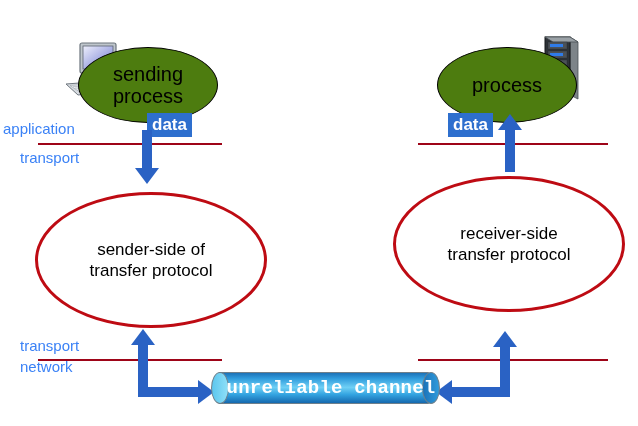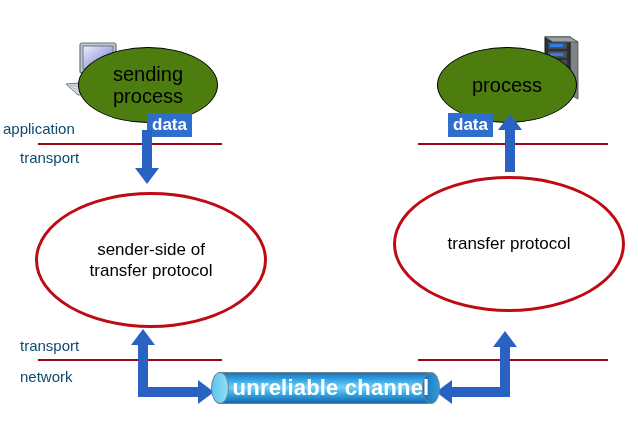--- a/index.html
+++ b/index.html
@@ -15,21 +15,21 @@
     width: 638px;
     height: 426px;
     background: #ffffff;
     overflow: hidden;
   }
   .abs { position: absolute; }
 
   
   .layer-label {
     font-size: 15px;
-    color: #0c4a6e;
+    color: #3b82f6;
     white-space: nowrap;
     line-height: 1;
   }
 
   
   .boundary-line {
     height: 2px;
     background: #9E0418;
   }
 
@@ -122,26 +122,27 @@
   }
   .channel-cap {
     background: linear-gradient(to right, #5CC6EE, #8FE0F8);
     border: 1px solid #6F7F8A;
     border-radius: 50%;
     box-sizing: border-box;
   }
   .channel-text {
     position: relative;
     color: #ffffff;
-    font-size: 22px;
+    font-size: 19px;
     font-weight: bold;
     letter-spacing: 0.2px;
     white-space: nowrap;
     z-index: 4;
     padding-left: 14px;
+    font-family: Liberation Mono, monospace;
   }
 
   
   .icon-box { pointer-events: none; }
 </style>
 </head>
 <body>
 
 <div id="canvas">
 
@@ -227,26 +228,27 @@
 
   <div class="abs protocol-ellipse" style="left:35px; top:192px; width:232px; height:136px;">
     <div>
       <div>sender-side of</div>
       <div>transfer protocol</div>
     </div>
   </div>
 
   <div class="abs protocol-ellipse" style="left:393px; top:176px; width:232px; height:136px;">
     <div>
+      <div>receiver-side</div>
       <div>transfer protocol</div>
     </div>
   </div>
 
   <div class="abs layer-label" style="left:20px; top:338px;">transport</div>
-  <div class="abs layer-label" style="left:20px; top:369px;">network</div>
+  <div class="abs layer-label" style="left:20px; top:359px;">network</div>
 
   <div class="abs boundary-line" style="left:38px; top:359px; width:184px;"></div>
   <div class="abs boundary-line" style="left:418px; top:359px; width:190px;"></div>
 
   <div class="abs arrow-stem-v" style="left:138px; top:345px; height:52px;"></div>
   <div class="abs arrow-head head-up" style="left:131px; top:329px;"></div>
 
   <div class="abs arrow-stem-h" style="left:138px; top:387px; width:64px;"></div>
   <div class="abs arrow-head head-right" style="left:198px; top:380px;"></div>
 

